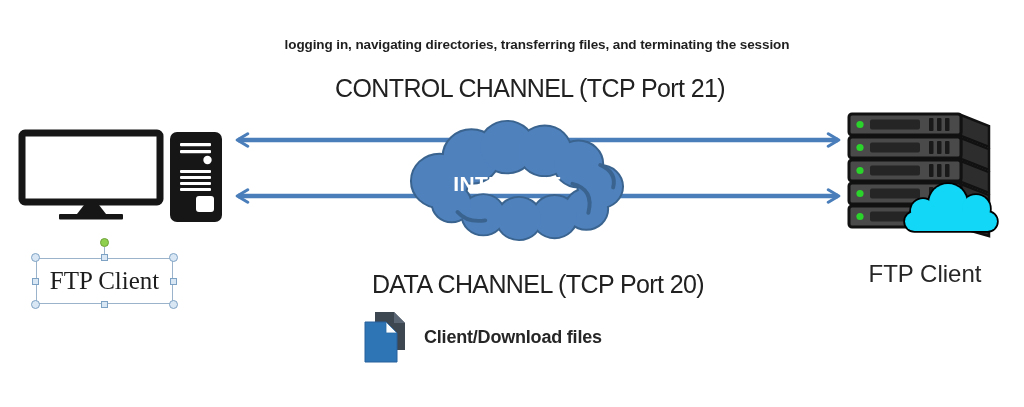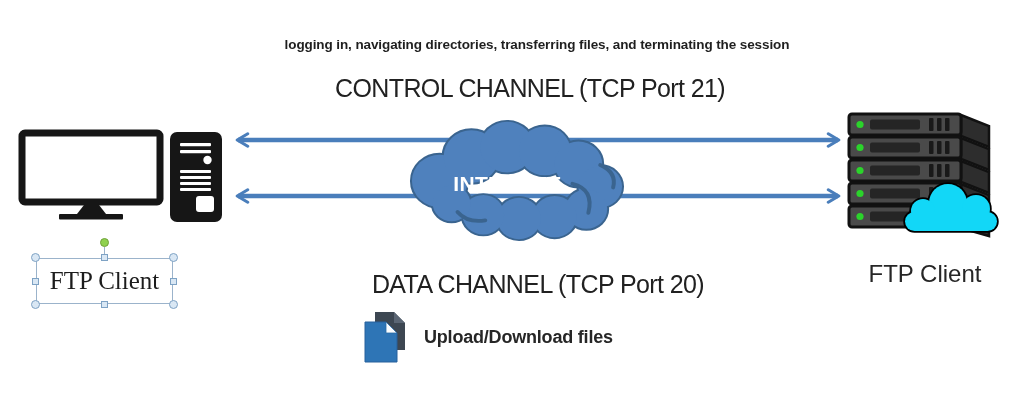--- a/index.html
+++ b/index.html
@@ -169,21 +169,21 @@
   <svg class="abs" style="left:362px;top:310px;" width="50" height="56" viewBox="0 0 50 56">
     <g>
       <path d="M13,2 h19 l11,11 v27 h-30 z" fill="#3D4752"></path>
       <path d="M32,2 l11,11 h-11 z" fill="#5B6674"></path>
     </g>
     <g>
       <path d="M3,12 h21 l11,11 v29 h-32 z" fill="#2E75B6" stroke="#26619C" stroke-width="1"></path>
       <path d="M24,12 l11,11 h-11 z" fill="#FBFDFF" stroke="#2A6AA5" stroke-width="0.8"></path>
     </g>
   </svg>
-  <div class="upload-note">Upload/Download files</div>
+  <div class="upload-note">Client/Download files</div>
 
   <div class="textbox">
     <div class="rot-line"></div>
     <div class="rot"></div>
     <div class="tb-frame"></div>
     <div class="tb-label">FTP Client</div>
     <div class="h circ" style="left:-5px;top:-5px;"></div>
     <div class="h circ" style="right:-5px;top:-5px;"></div>
     <div class="h circ" style="left:-5px;bottom:-5px;"></div>
     <div class="h circ" style="right:-5px;bottom:-5px;"></div>

